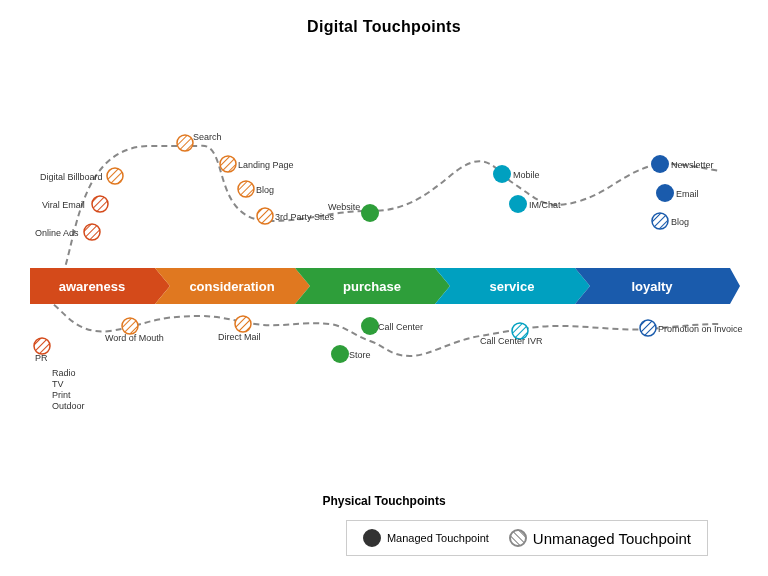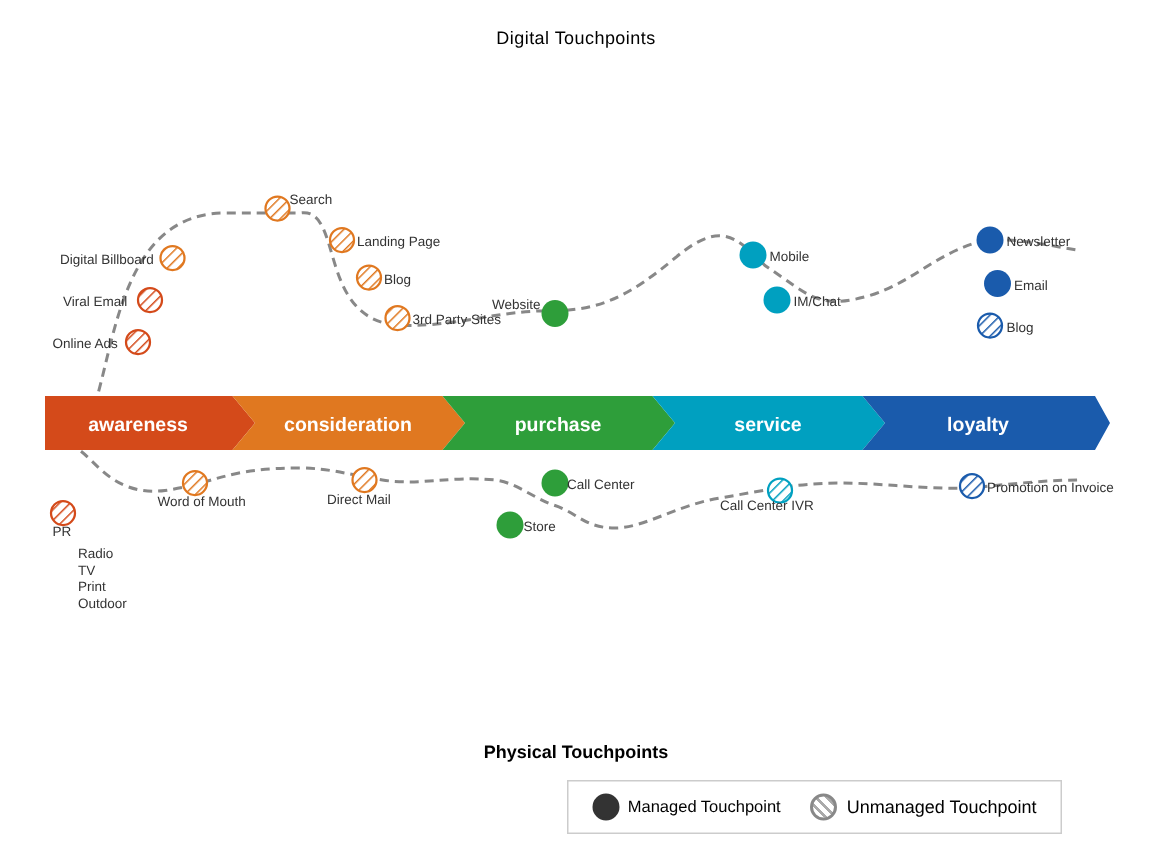--- a/index.html
+++ b/index.html
@@ -6,22 +6,22 @@
     body {
       width: 768px;
       height: 576px;
       background: #fff;
       font-family: Arial, sans-serif;
       overflow: hidden;
       position: relative;
     }
     .title {
       text-align: center;
-      font-weight: normal;
-      font-size: 12px;
+      font-weight: bold;
+      font-size: 16px;
       padding-top: 18px;
       letter-spacing: 0.3px;
     }
     .diagram-area {
       position: relative;
       width: 100%;
       height: 400px;
       top: 10px;
     }
     svg.main-svg {
@@ -173,16 +173,16 @@
 <div class="bottom-title">Physical Touchpoints</div>
 
 <div class="legend">
   <div style="border:1px solid #ccc; padding: 8px 16px; display:flex; align-items:center; gap:20px; background:#fff;">
     <div class="legend-item">
       <div style="width:18px;height:18px;border-radius:50%;background:#333;border:2px solid #333;"></div>
       <span style="font-size:11px;">Managed Touchpoint</span>
     </div>
     <div class="legend-item">
       <div style="width:18px;height:18px;border-radius:50%;background:repeating-linear-gradient(45deg,#aaa,#aaa 2px,#fff 2px,#fff 5px);border:2px solid #888;"></div>
-      <span style="font-size:12px;">Unmanaged Touchpoint</span>
+      <span style="font-size:15px;">Unmanaged Touchpoint</span>
     </div>
   </div>
 </div>
 
 </body></html>

